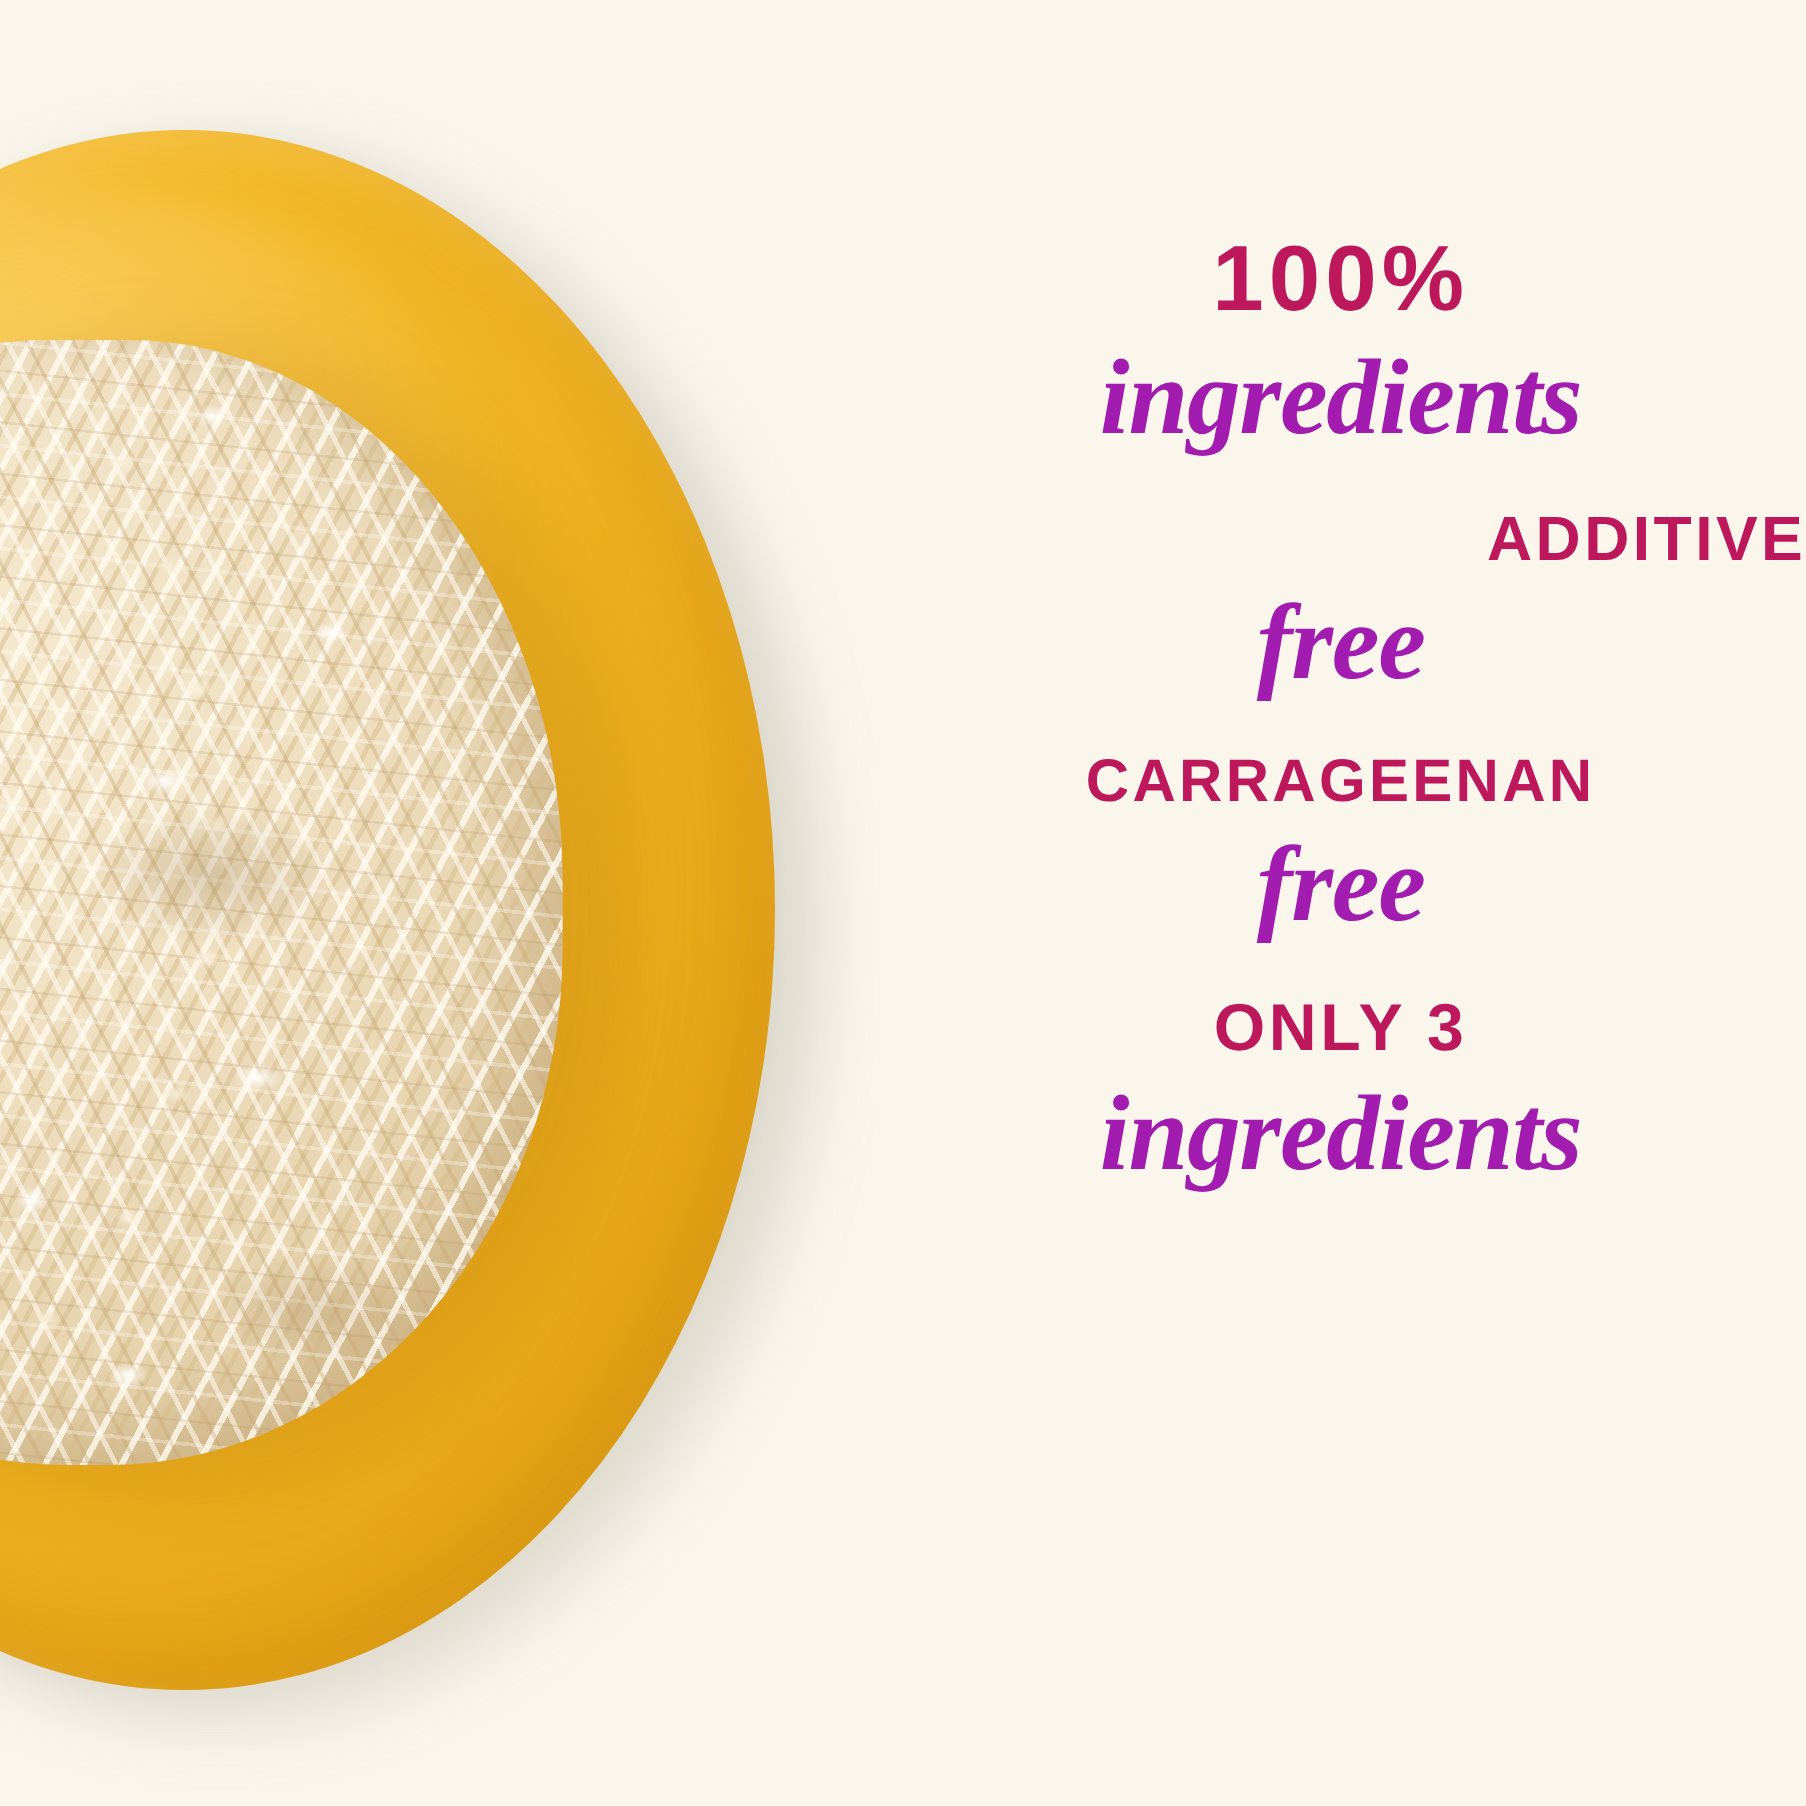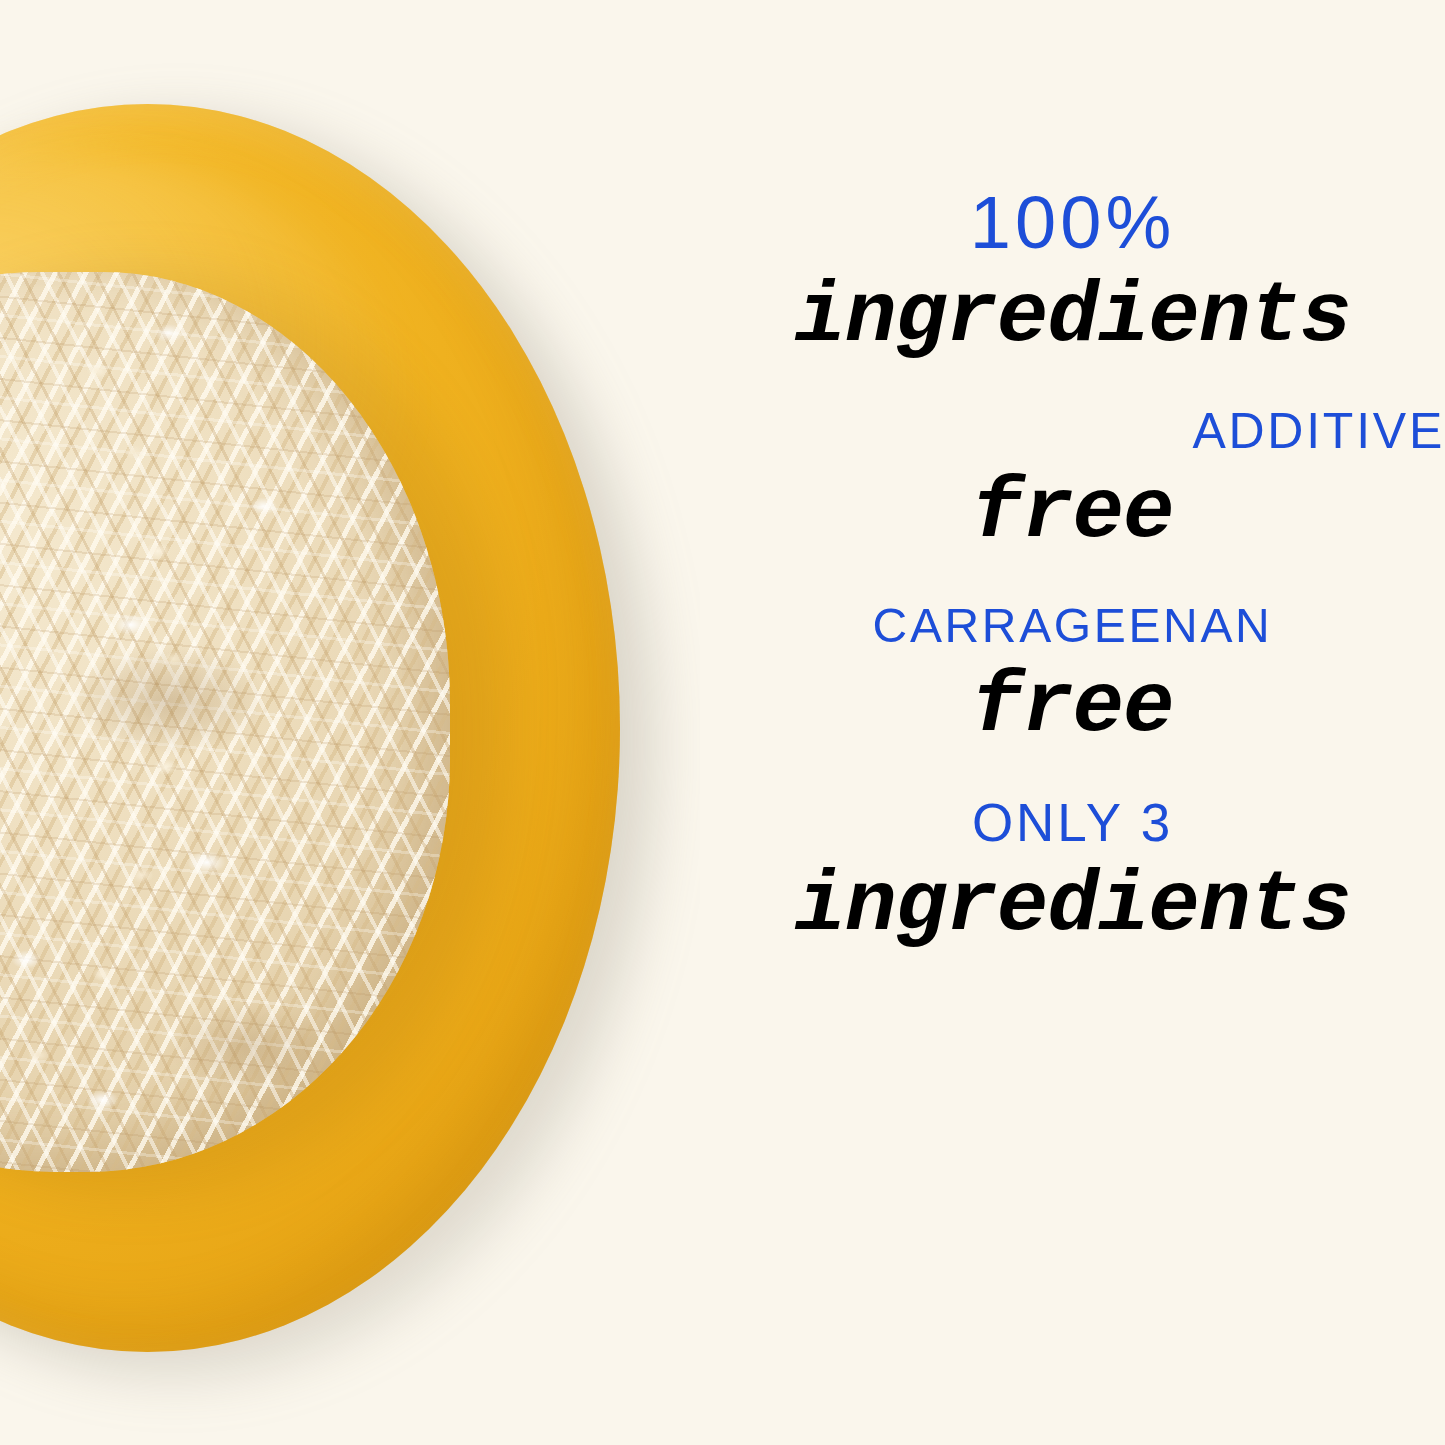--- a/index.html
+++ b/index.html
@@ -199,31 +199,31 @@
   }
 
   .claim {
     width: 100%;
     text-align: center;
   }
   .claim + .claim { margin-top: 46px; }
 
   .claim-strong {
     display: block;
-    color: #1d4ed8;
+    color: #be185d;
     font-family: "Liberation Sans", sans-serif;
-    font-weight: 400;
+    font-weight: 700;
     letter-spacing: 0.055em;
     line-height: 1.0;
     text-transform: uppercase;
   }
   .claim-script {
     display: block;
-    color: #000000;
-    font-family: Liberation Mono, monospace;
+    color: #a21caf;
+    font-family: Liberation Serif, serif;
     font-style: italic;
     font-weight: 700;
     line-height: 1.0;
     letter-spacing: -0.012em;
   }
 
   
   .c1 .claim-strong { font-size: 74px; }
   .c1 .l2 { margin-top: 10px; }
   .c1 .claim-script { font-size: 86px; margin-top: 14px; }

